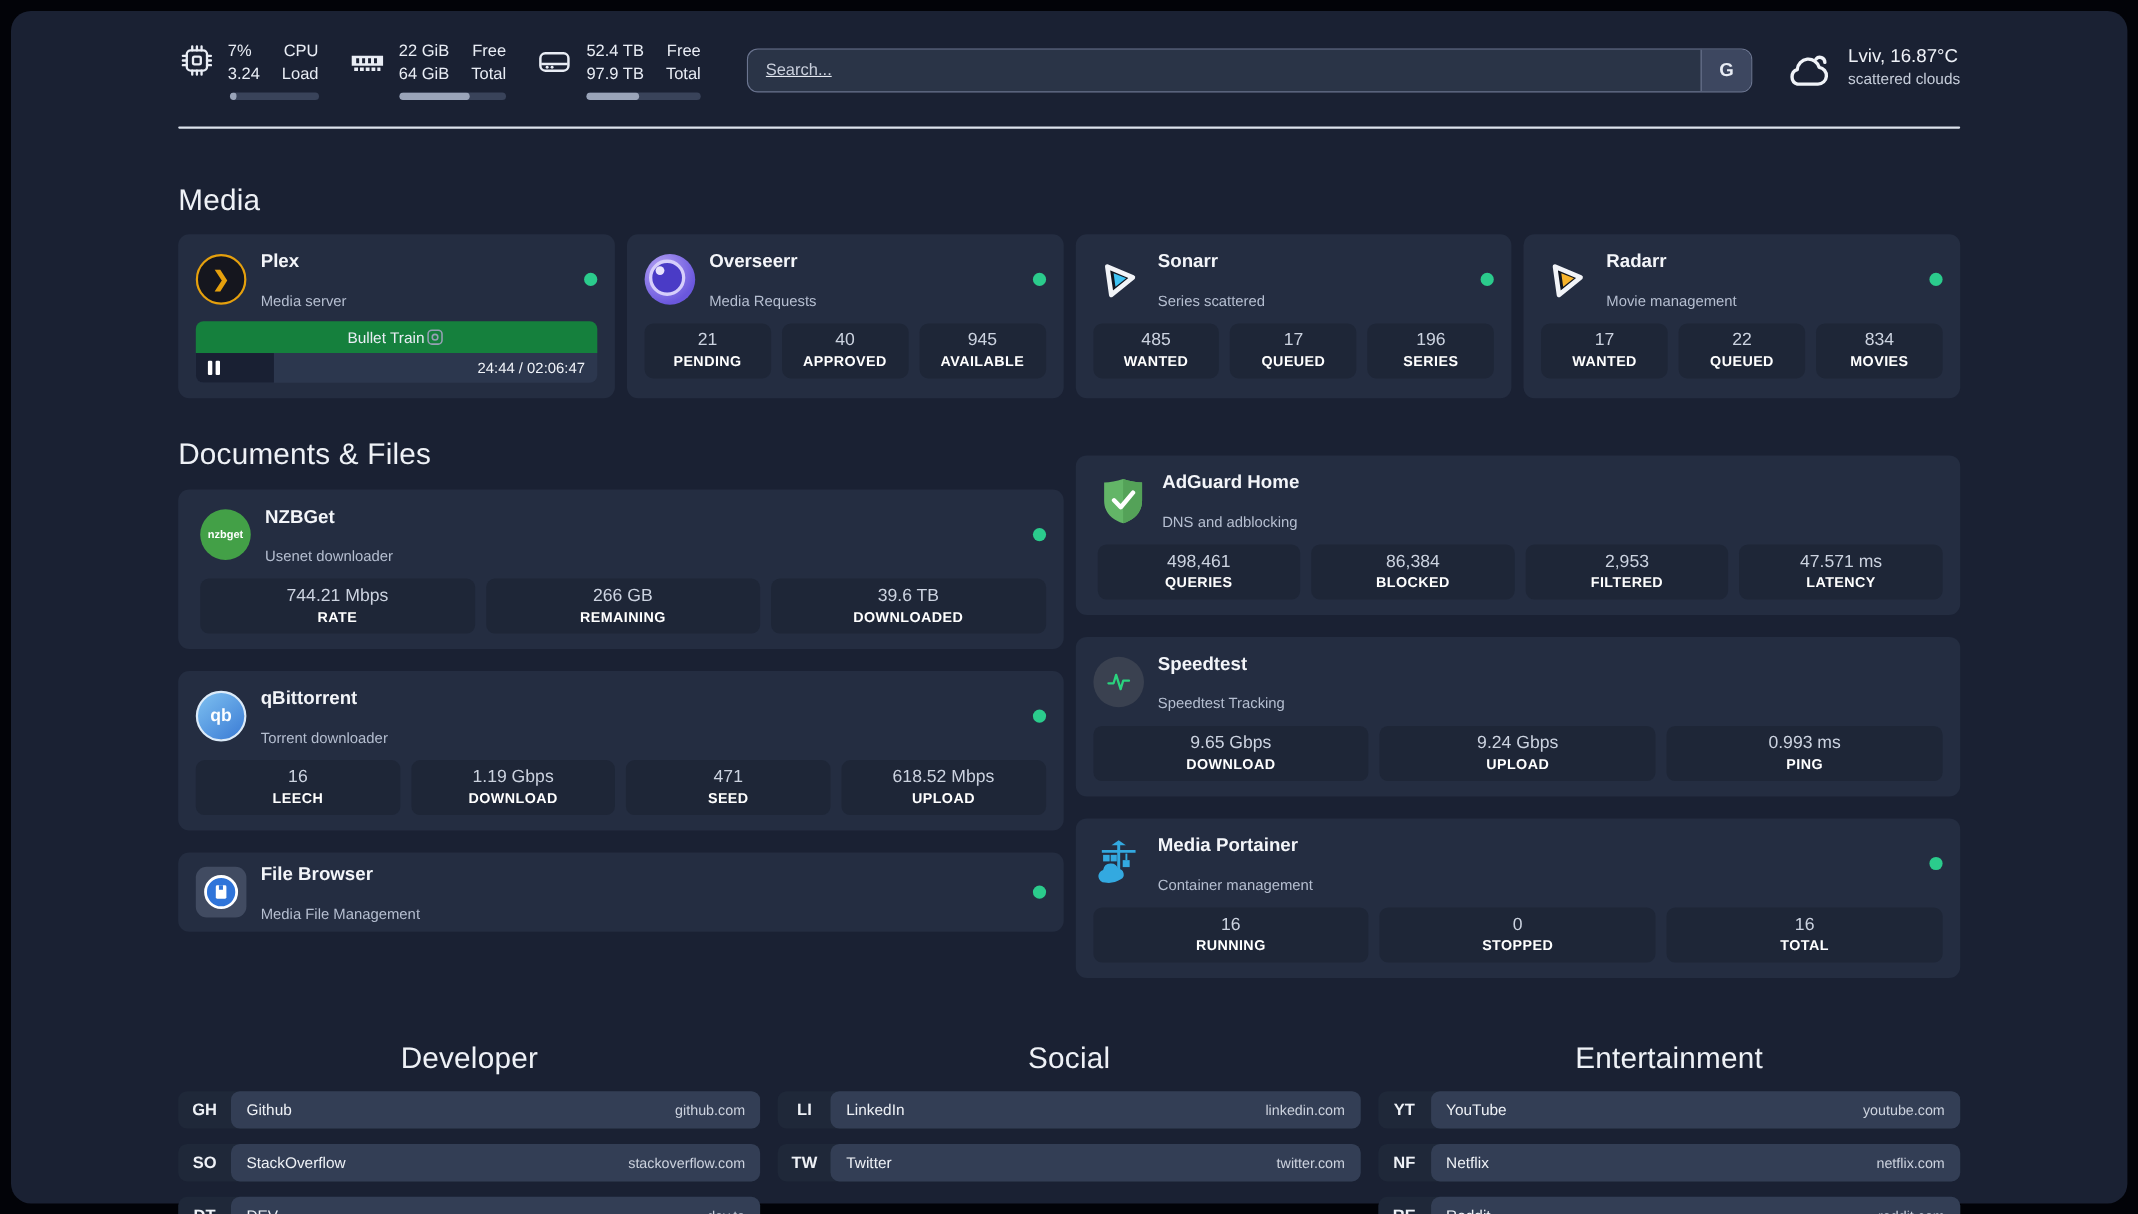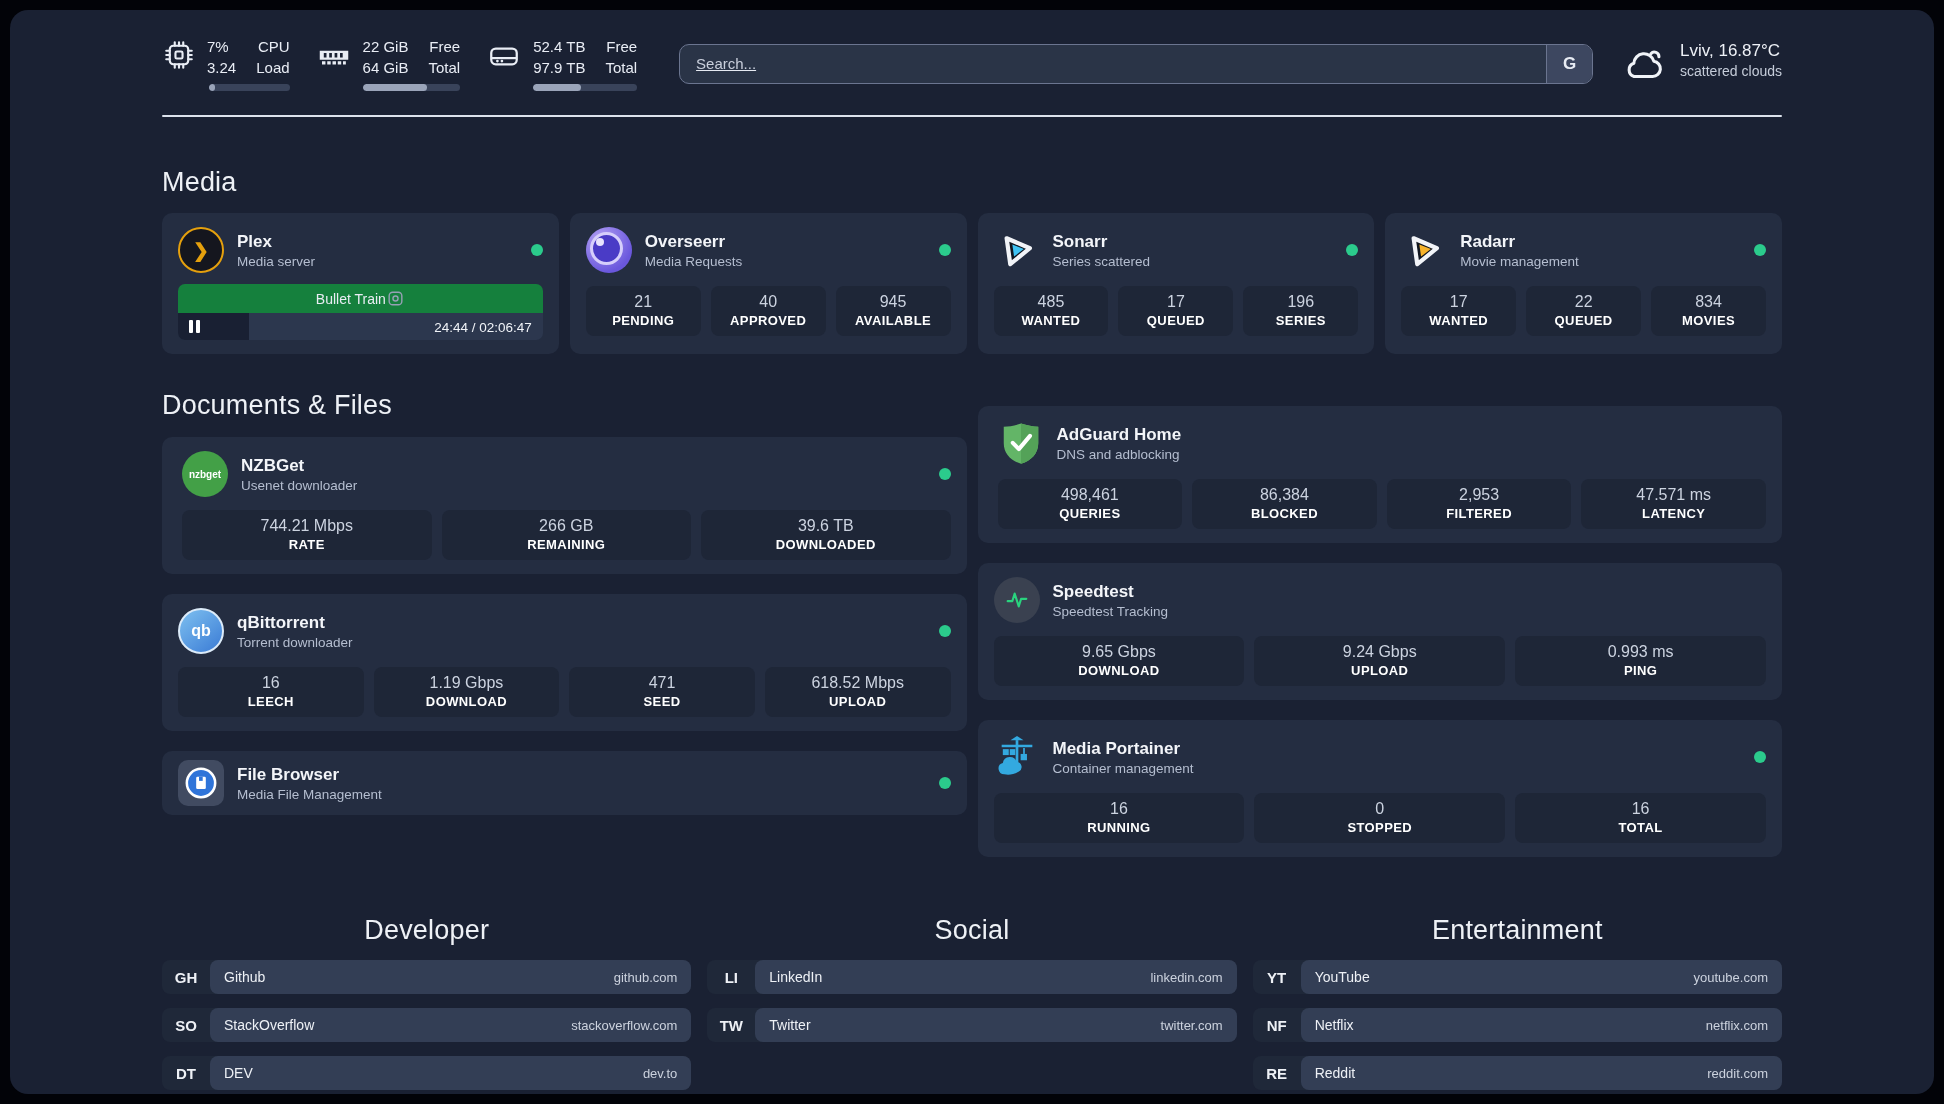--- a/index.html
+++ b/index.html
@@ -32,21 +32,21 @@
   .grid-mid{display:grid;grid-template-columns:1fr 1fr;gap:11px;margin-top:36px;align-items:start;}
   .col{display:flex;flex-direction:column;}
   .col .card{margin-top:20px;}
   .col .card:first-of-type{margin-top:16px;padding-left:20px;}
 
   
   .card{background:#242d41;border-radius:10px;padding:14px 16px;box-sizing:border-box;}
   .app-head{display:flex;align-items:center;gap:13px;}
   .app-icon{width:46px;height:46px;flex:0 0 auto;display:flex;align-items:center;justify-content:center;position:relative;}
   .app-name{font-size:17px;font-weight:600;color:#f3f5f9;line-height:1.3;}
-  .app-sub{font-size:13.5px;color:#b5bed0;margin-top:1px;}
+  .app-sub{font-size:13.5px;color:#b5bed0;margin-top:17px;}
   .status-dot{margin-left:auto;width:12px;height:12px;border-radius:50%;background:#2bcb8c;align-self:center;flex:0 0 auto;}
   .stat-row{display:flex;gap:10px;margin-top:13px;}
   .stat{flex:1;background:#1e2637;border-radius:8px;text-align:center;padding:7px 4px 8px;}
   .stat-value{font-size:16px;color:#ccd3e0;}
   .stat-label{font-size:13px;font-weight:700;color:#fff;letter-spacing:.4px;margin-top:2px;}
   .card-slim{padding:9px 16px;}
 
   
   .player{margin-top:11px;}
   .player-top{display:flex;align-items:center;justify-content:center;background:#15803d;border-radius:7px 7px 0 0;padding:5px 11px;font-size:14px;color:#e9edf4;}

